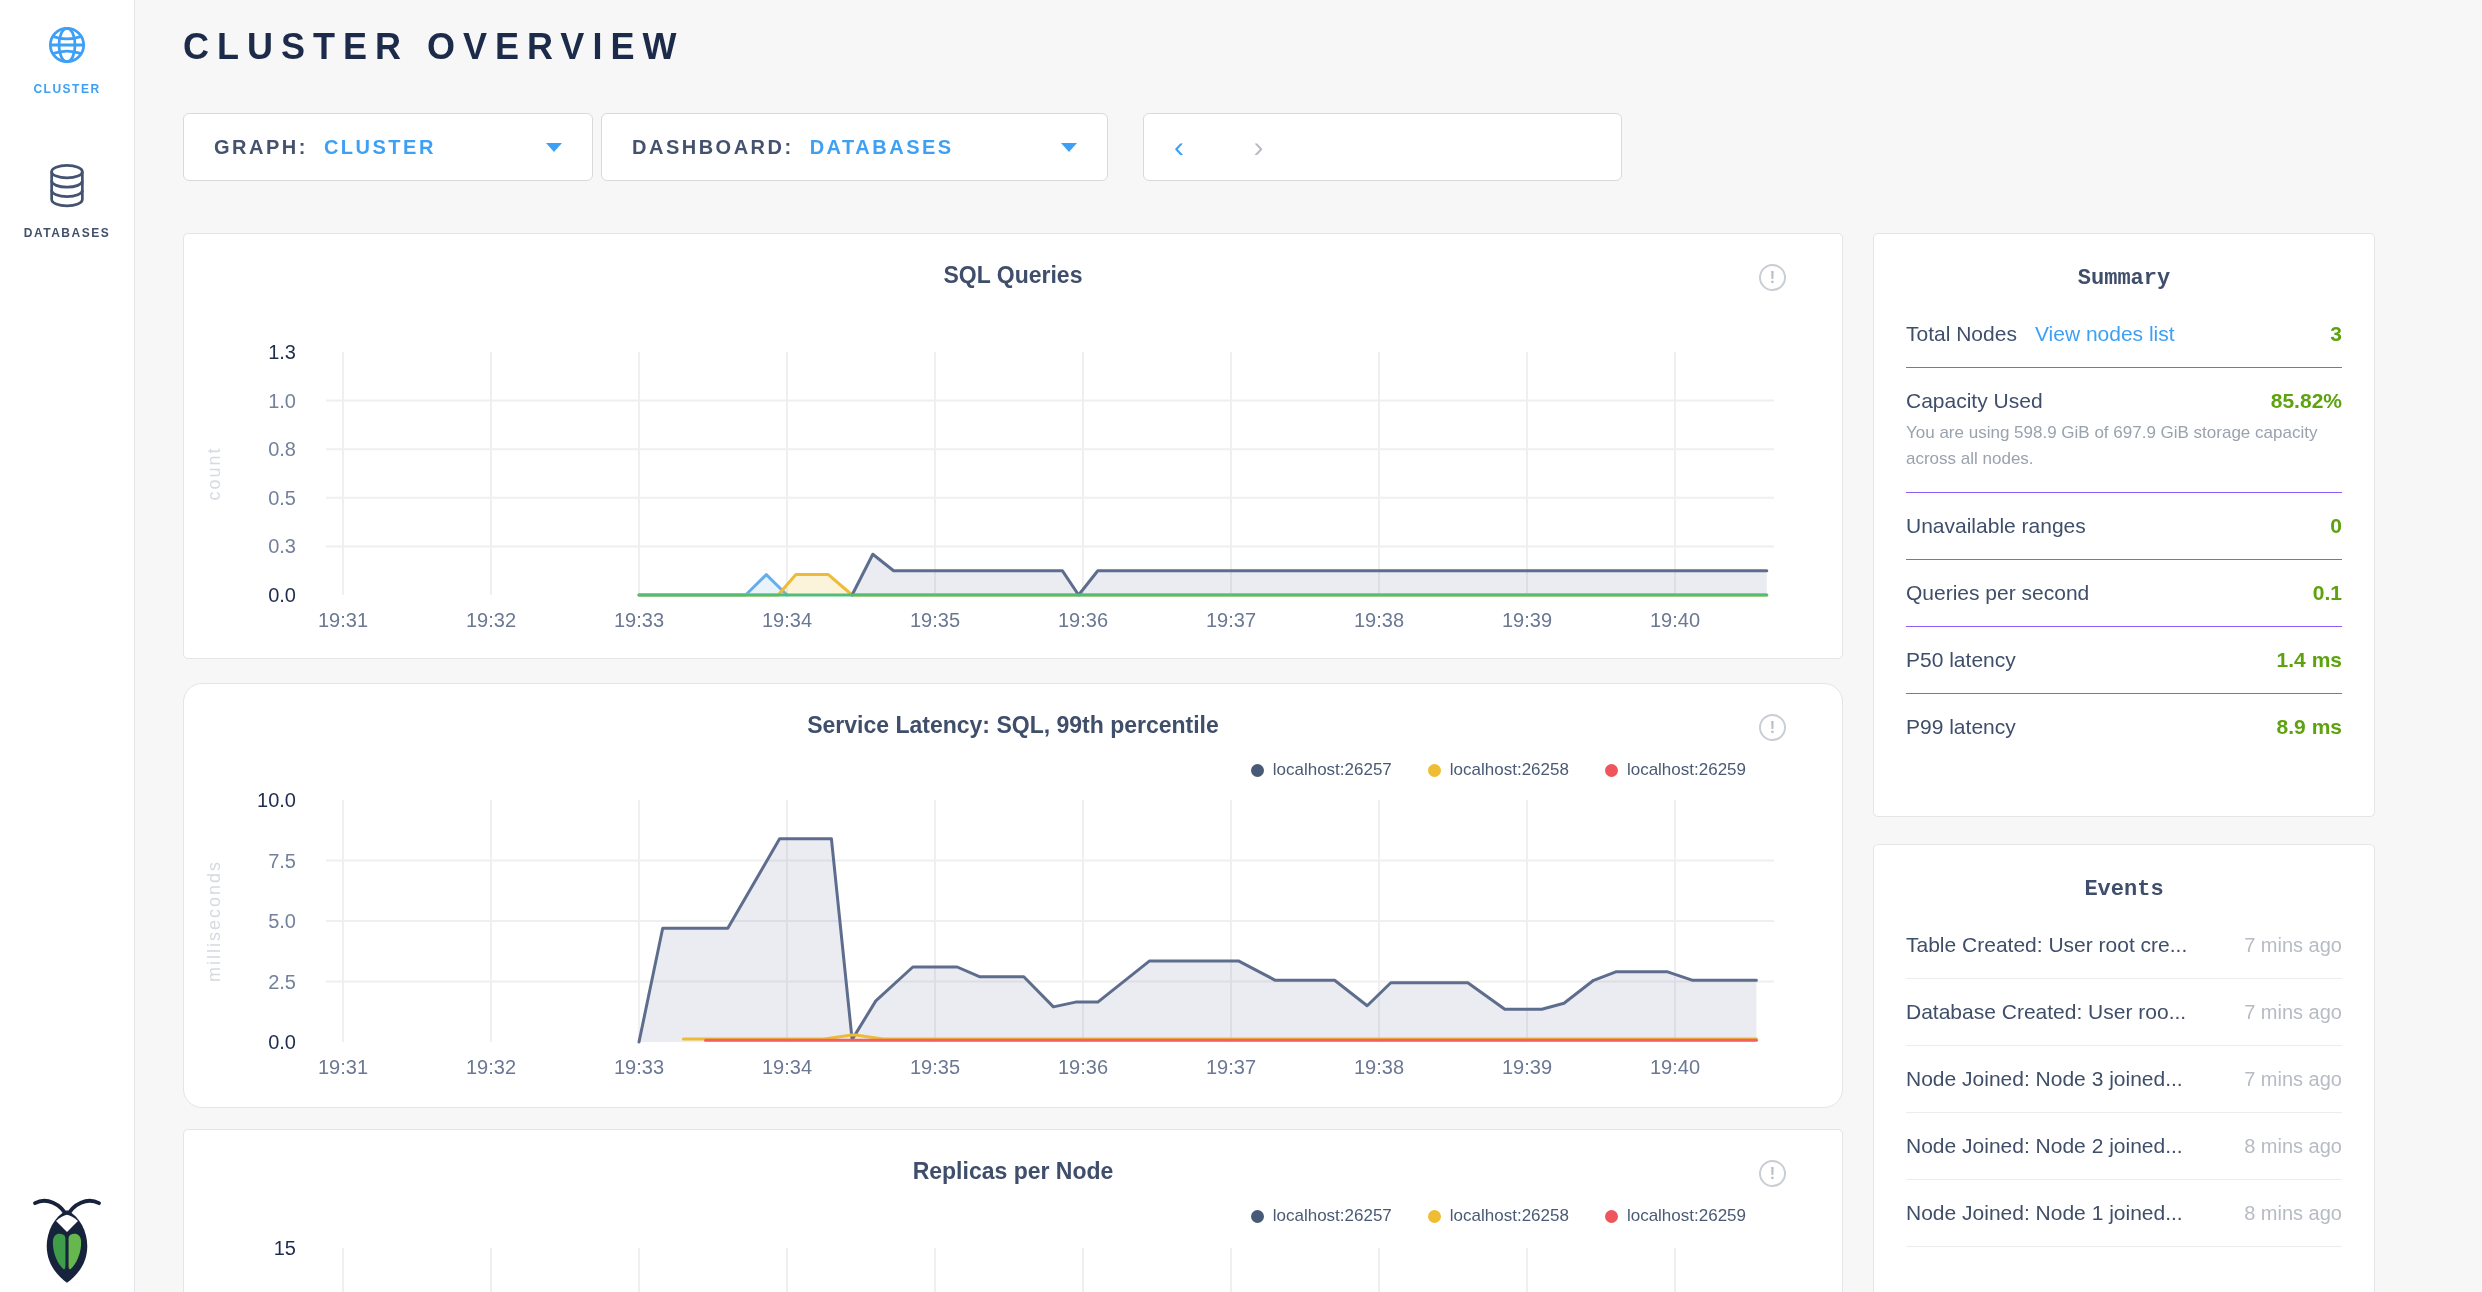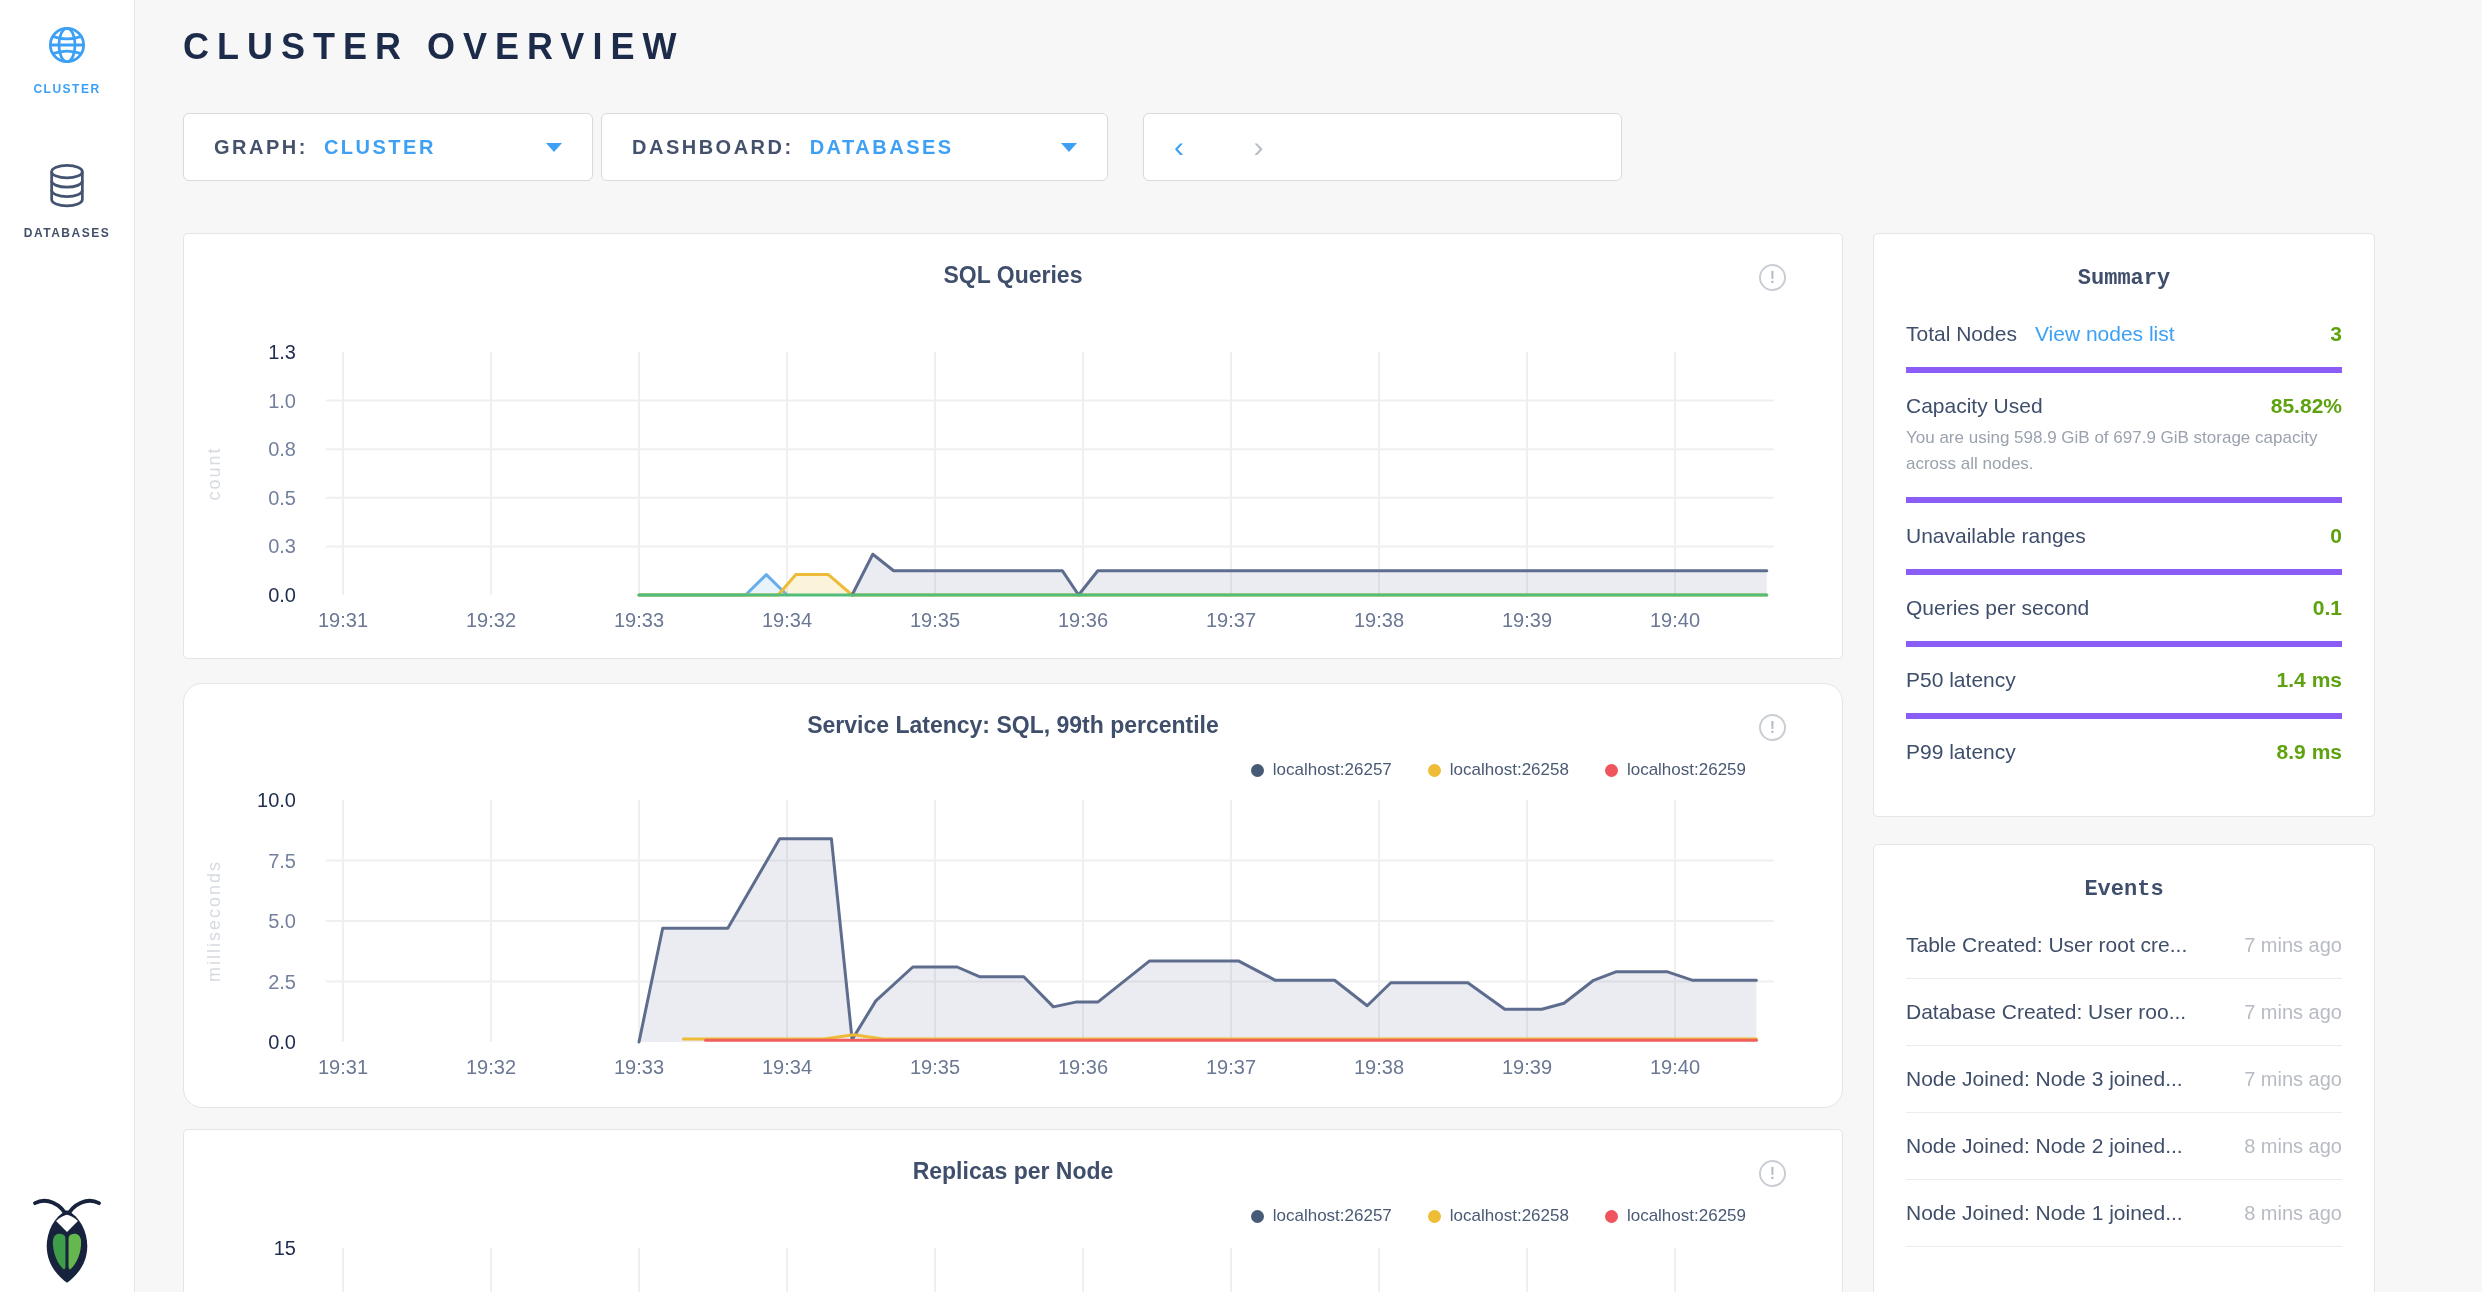--- a/index.html
+++ b/index.html
@@ -55,21 +55,21 @@
   .legend-label { font-size:17px; color:#4a5a74; }
   .chart-svg { position:absolute; left:0; top:0; }
 
   
   .side-card { position:absolute; left:1873px; width:502px; background:#fff;
                border:1px solid #e4e5e9; border-radius:5px; padding:0 32px; }
   #card-summary { top:233px; height:584px; }
   #card-events  { top:844px; height:560px; }
   .side-title { margin:32px 0 10px; text-align:center; font-size:22px; font-weight:700; color:#3f4e6b;font-family:Liberation Mono, monospace; }
   .srow { padding:21px 0; }
-  .srow + .srow { border-top:6px solid #8b5cf6; }
+  .srow + .srow { border-top:1px solid #8b5cf6; }
   .srow-top { display:flex; align-items:baseline; }
   .slabel { font-size:21px; color:#3f4e6b; }
   .slink  { font-size:21px; color:#3da0f5; margin-left:18px; cursor:pointer; }
   .svalue { margin-left:auto; font-size:21px; font-weight:700; color:#5ea30f; white-space:nowrap; }
   .ssub { font-size:17px; color:#9aa2ae; line-height:1.5; margin-top:7px; max-width:432px; }
   .erow { display:flex; align-items:baseline; padding:21px 0; border-bottom:1px solid #ececef; cursor:pointer; }
   .etext { font-size:21px; color:#3f4e69; }
   .etime { margin-left:auto; font-size:20px; color:#b7bbc3; padding-left:12px; white-space:nowrap; }
 </style>
 </head>

